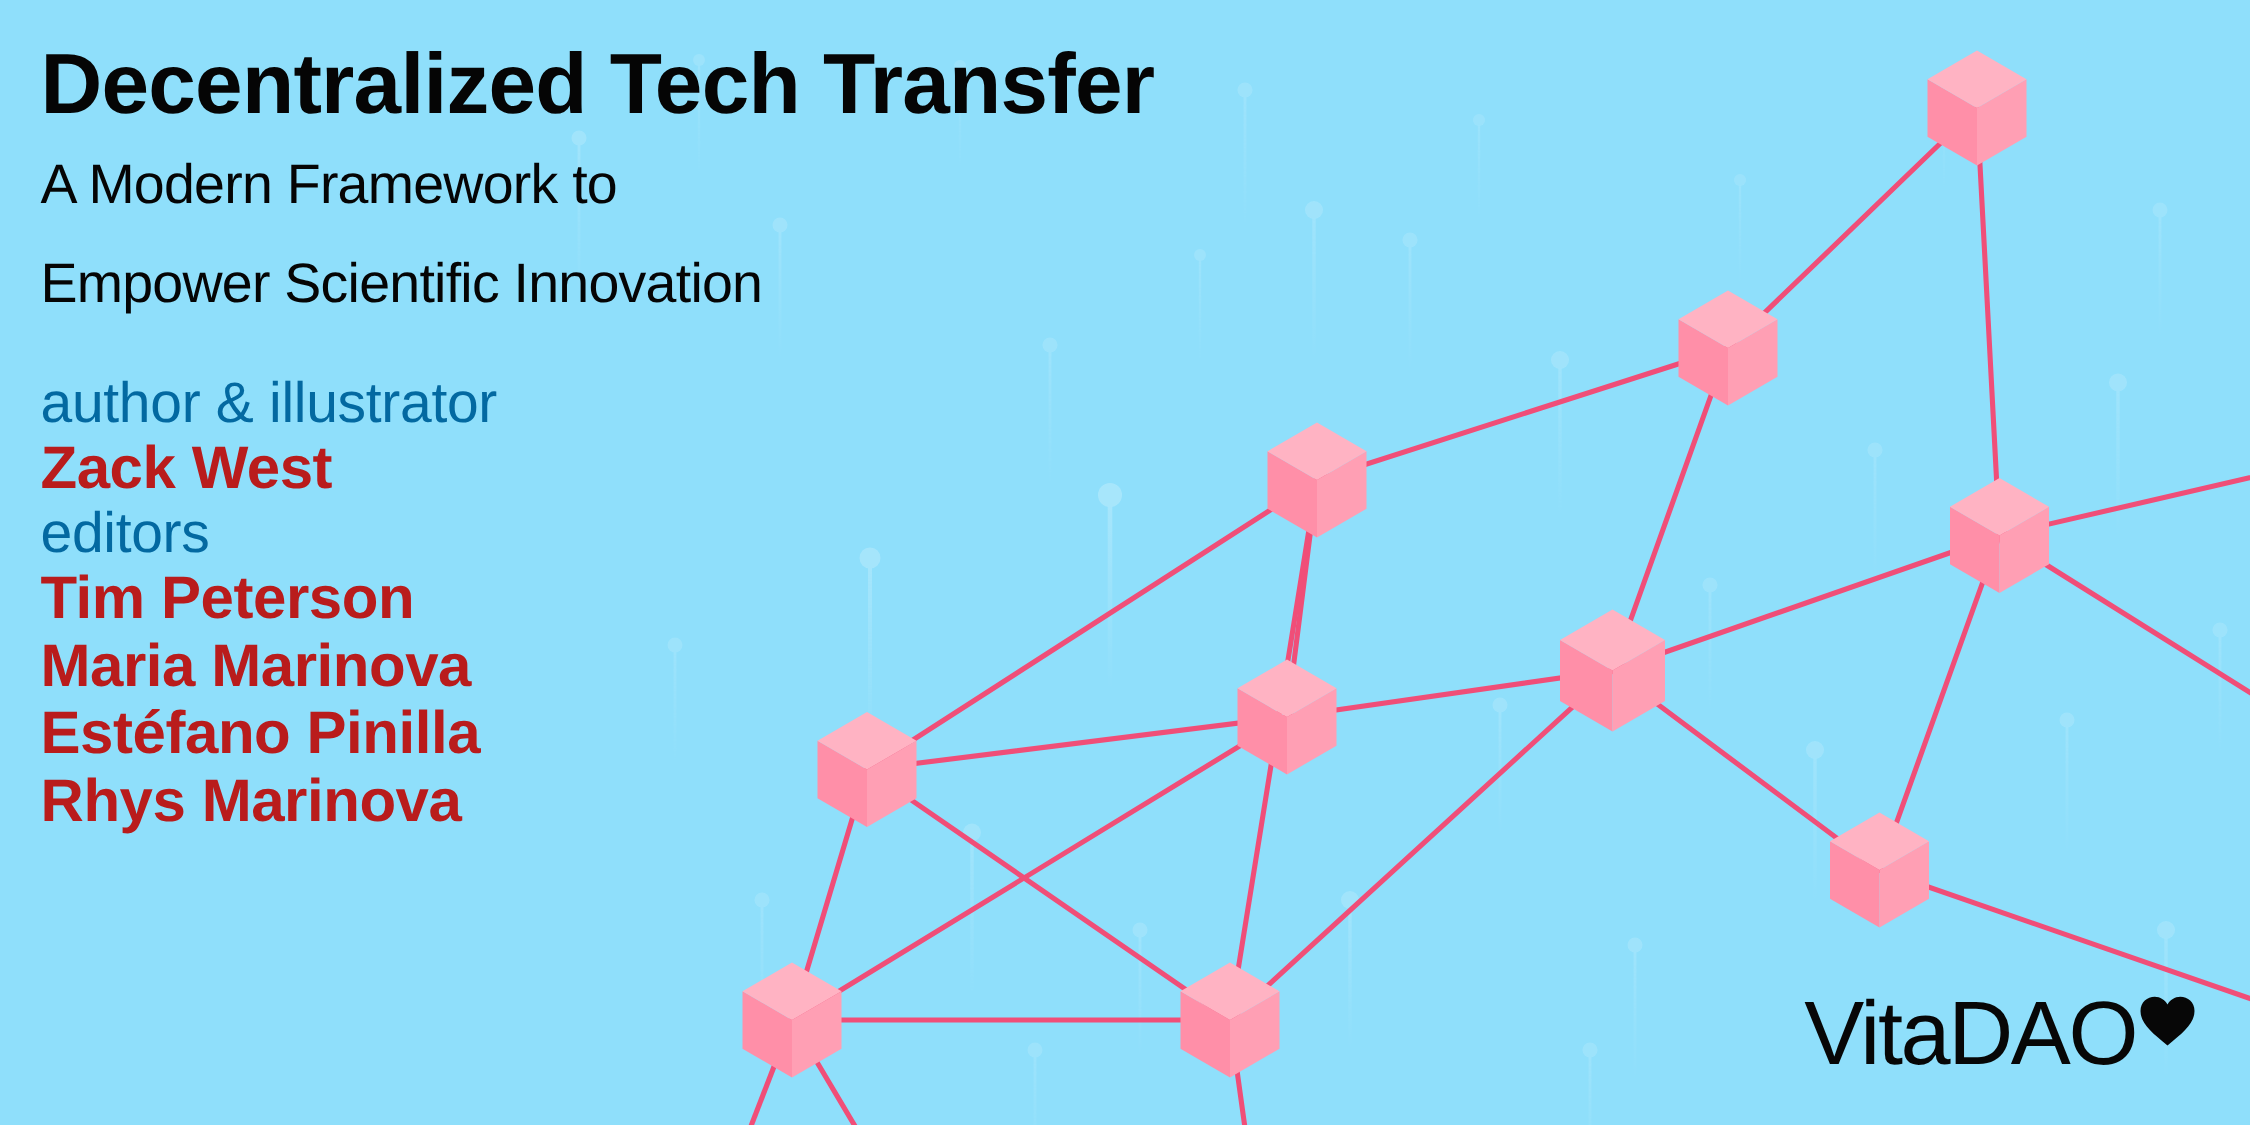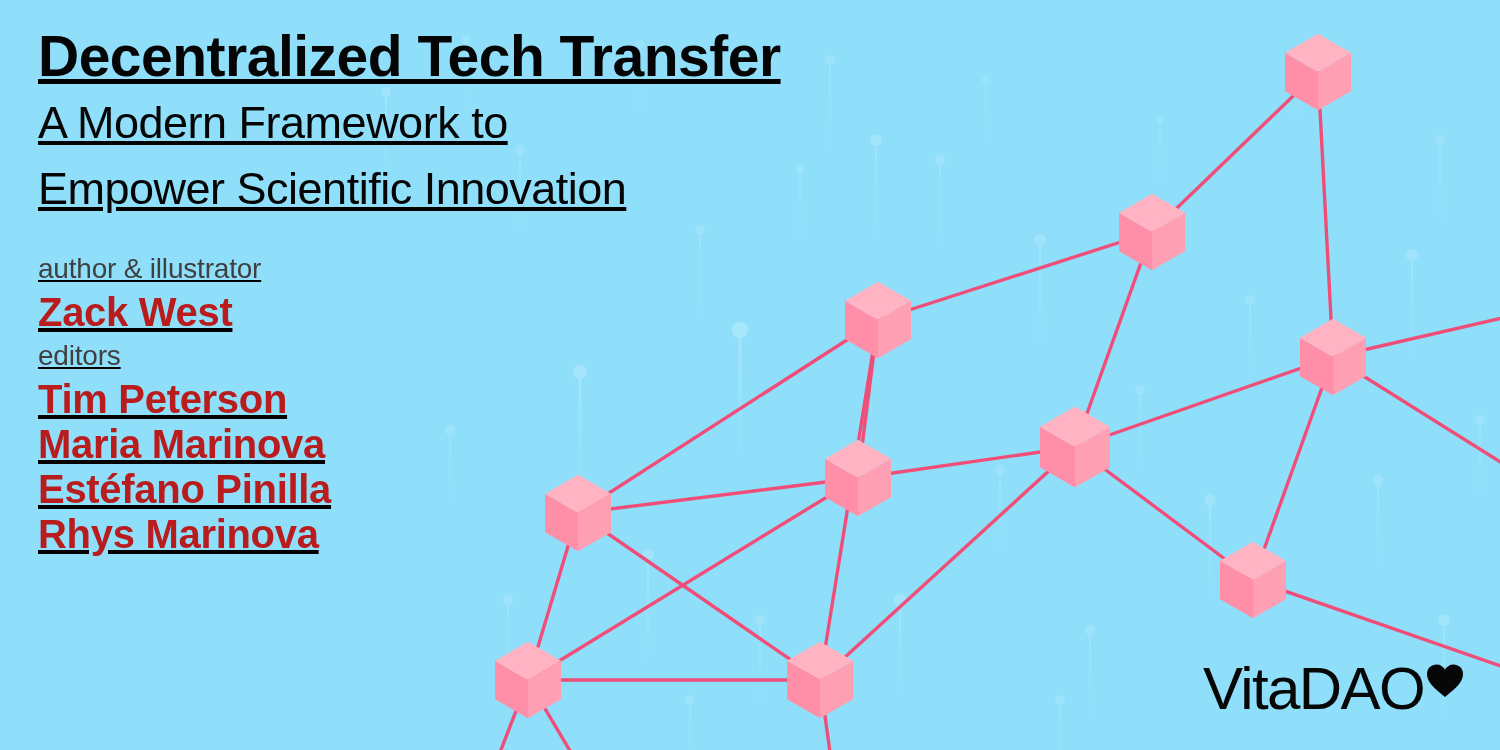--- a/index.html
+++ b/index.html
@@ -29,47 +29,46 @@
   #network {
     position: absolute;
     inset: 0;
     width: 100%;
     height: 100%;
   }
 
   
   .text-block {
     position: absolute;
-    left: 38px;
+    left: 27px;
     top: 22px;
     width: 920px;
-    text-decoration: underline;
   }
   .title-line {
     color: #050505;
     letter-spacing: -0.5px;
     white-space: nowrap;
   }
   .title-1 {
     font-size: 57px;
     font-weight: 700;
     line-height: 68px;
   }
   .title-2, .title-3 {
-    font-size: 45px;
+    font-size: 37px;
     font-weight: 400;
     line-height: 66px;
   }
 
   .credits {
     margin-top: 26px;
   }
   .credit-role {
-    color: #404040;
-    font-size: 28px;
+    color: #0369a1;
+    font-size: 38px;
     font-weight: 400;
     line-height: 42px;
     letter-spacing: -0.2px;
   }
   .credit-name {
     color: #b91c1c;
     font-size: 40px;
     font-weight: 700;
     line-height: 45px;
     letter-spacing: -0.3px;

